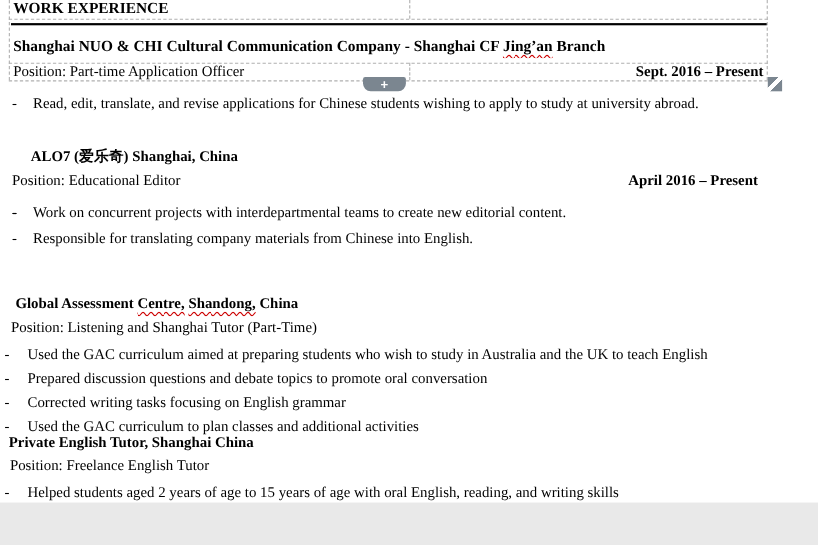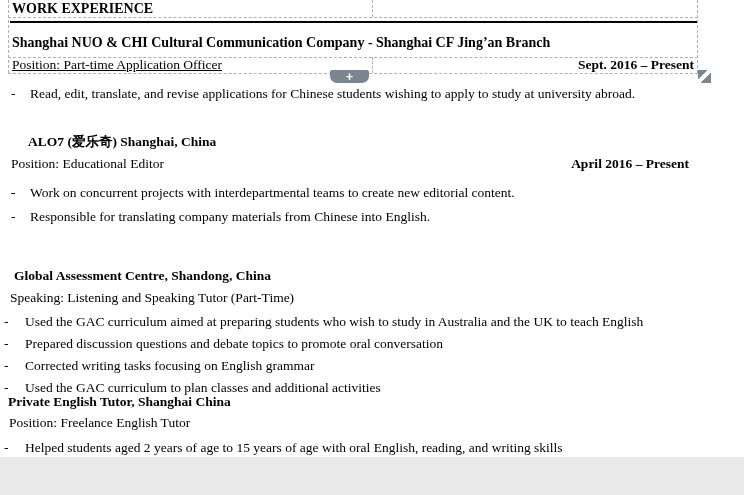--- a/index.html
+++ b/index.html
@@ -22,23 +22,23 @@
   #grid-h1{left:8px;top:17px;width:690px;}
   #grid-h2{left:8px;top:57px;width:690px;}
   #grid-h3{left:8px;top:73px;width:690px;}
   
   .heading-rule{position:absolute;left:10px;top:21px;width:687px;height:2px;background:#000;}
   
   .abs{position:absolute;white-space:nowrap;}
   .b14{font-weight:bold;font-size:14px;}
   #work-exp{left:12px;top:1px;}
   #company-row{left:12px;top:35px;}
-  #pos1{left:12px;top:57px;text-decoration:underline;}
+  #pos1{left:12px;top:57px;}
   #date1{top:57px;right:50px;font-weight:bold;}
-  .squig{text-decoration-style:wavy;text-decoration-color:#cc0000;text-decoration-thickness:1px;text-underline-offset:3px;text-align:right;}
+  .squig{text-decoration:underline;text-decoration-style:wavy;text-decoration-color:#cc0000;text-decoration-thickness:1px;text-underline-offset:3px;text-align:right;}
   
   .plus-btn{
     position:absolute;left:330px;top:70px;width:39px;height:13px;
     background:#7b8690;border-radius:2px 2px 7px 7px;
     display:flex;align-items:center;justify-content:center;
     color:#ffffff;font-family:"Liberation Sans",sans-serif;
     font-size:12px;font-weight:bold;line-height:1;cursor:pointer;
   }
   
   .resize-handle{
@@ -99,21 +99,21 @@
 
   <div class="abs" id="alo7-heading">ALO7 (爱乐奇) Shanghai, China</div>
   <div class="abs" id="alo7-posrow"><span class="date">April 2016 – Present</span><span>Position: Educational Editor</span></div>
   <div class="blist" id="sec2-bullets">
     <div class="b"><span class="mk">-</span></div>
     <div class="b"><span class="mk">-</span><span>Work on concurrent projects with interdepartmental teams to create new editorial content.</span></div>
     <div class="b"><span class="mk">-</span><span>Responsible for translating company materials from Chinese into English.</span></div>
   </div>
 
   <div class="abs" id="gac-heading"><span>Global Assessment </span><span class="squig">Centre,</span><span> </span><span class="squig">Shandong,</span><span> China</span></div>
-  <div class="abs" id="gac-pos">Speaking: Listening and Speaking Tutor (Part-Time)</div>
+  <div class="abs" id="gac-pos">Position: Listening and Shanghai Tutor (Part-Time)</div>
   <div class="blist" id="sec3-bullets">
     <div class="b"><span class="mk">-</span><span>Used the GAC curriculum aimed at preparing students who wish to study in Australia and the UK to teach English</span></div>
     <div class="b"><span class="mk">-</span><span>Prepared discussion questions and debate topics to promote oral conversation</span></div>
     <div class="b"><span class="mk">-</span><span>Corrected writing tasks focusing on English grammar</span></div>
     <div class="b"><span class="mk">-</span><span>Used the GAC curriculum to plan classes and additional activities</span></div>
   </div>
 
   <div class="abs" id="pet-heading">Private English Tutor, Shanghai China</div>
   <div class="abs" id="pet-pos">Position: Freelance English Tutor</div>
   <div class="blist" id="sec4-bullets">

